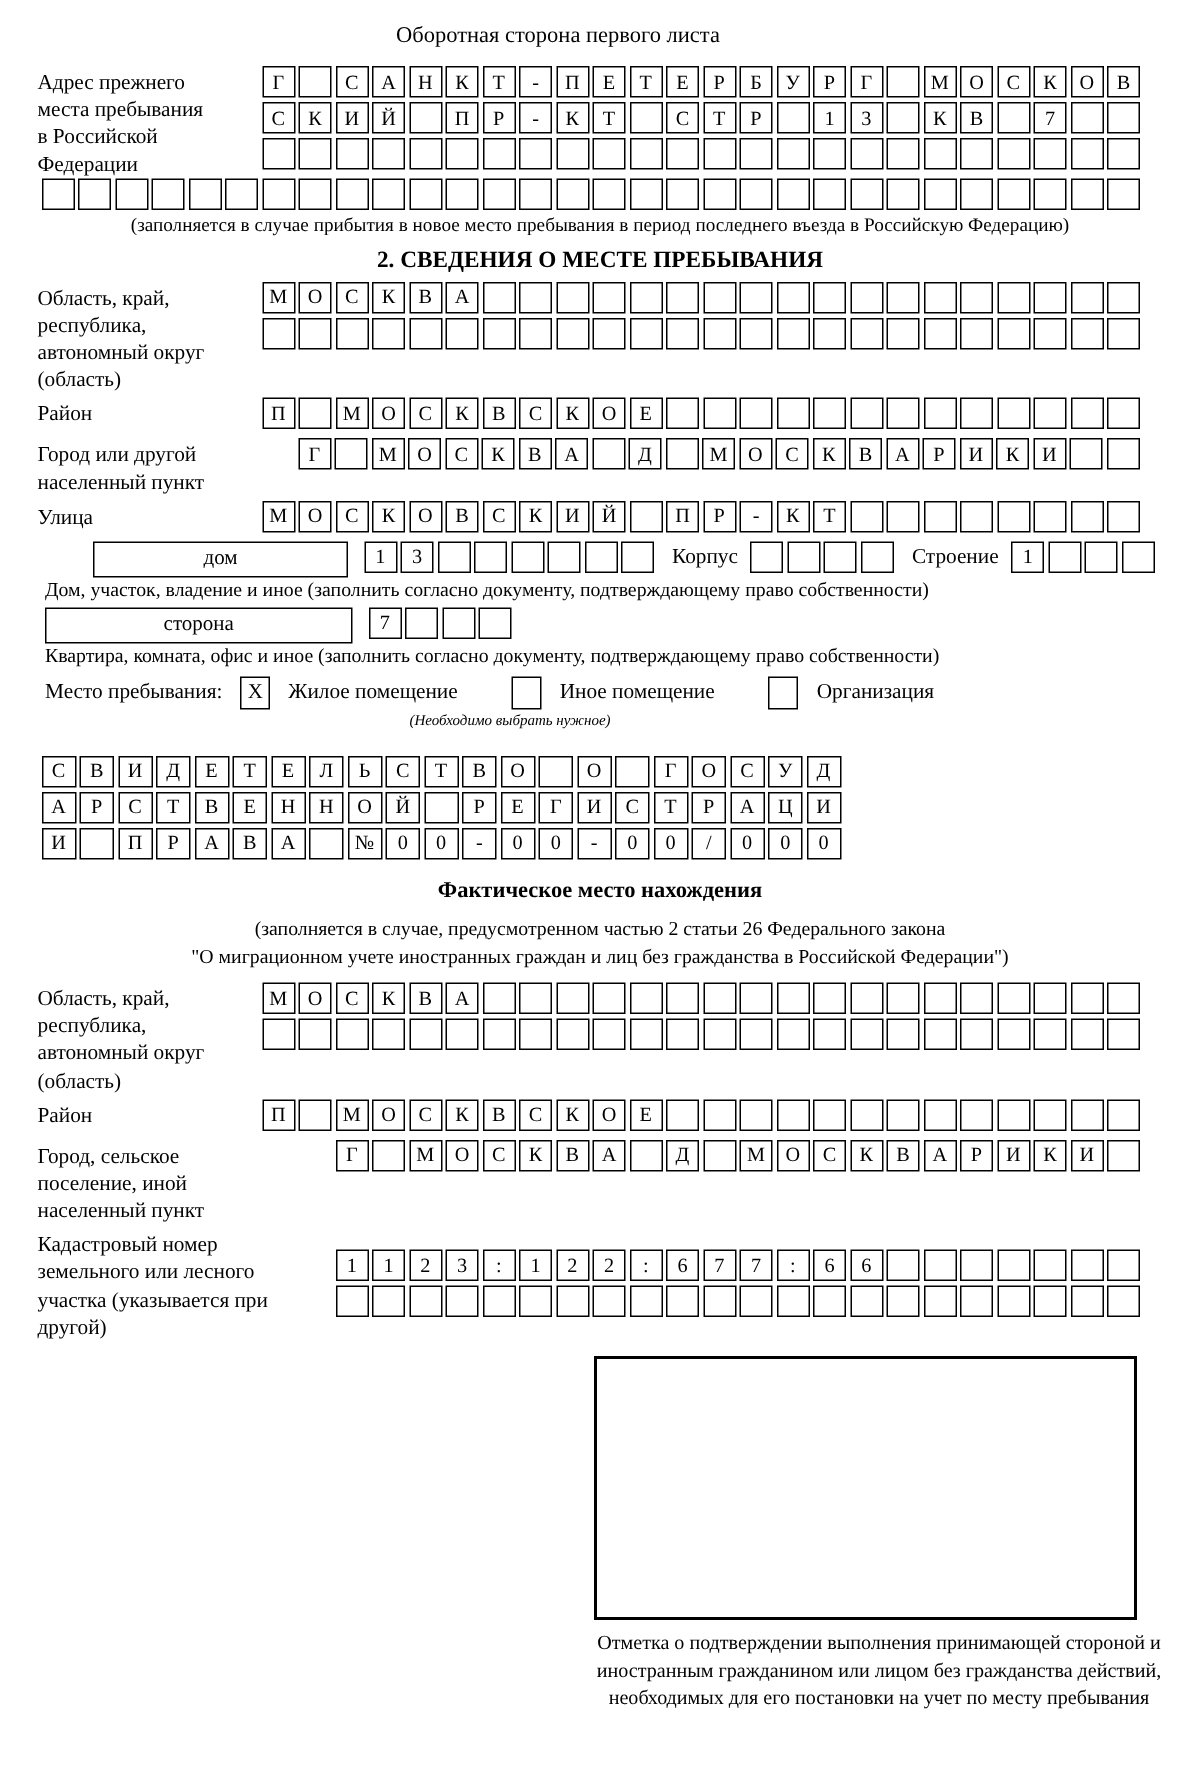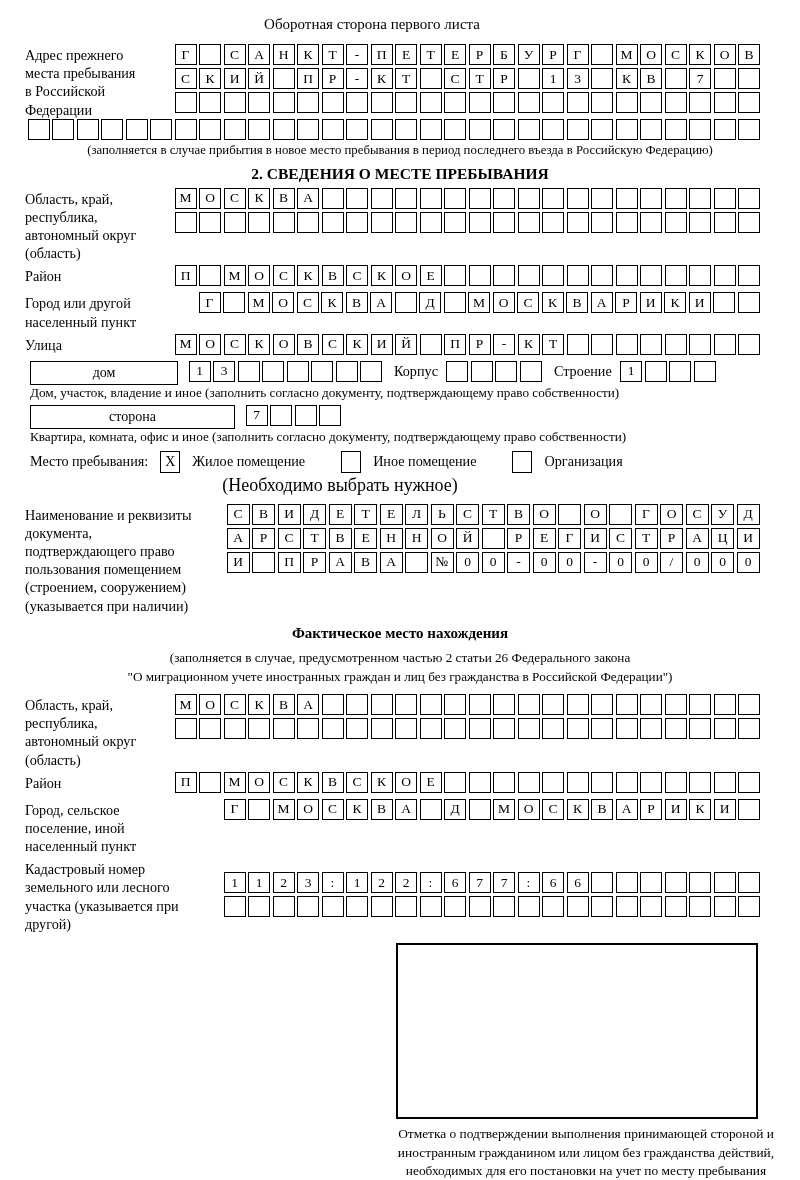--- a/index.html
+++ b/index.html
@@ -20,30 +20,30 @@
   .w24{width:590px;} .w23{width:566px;} .w22{width:541px;} .w30{width:737px;margin-left:25px;}
   .w21d{width:538px;} .w8{width:198px;} .w4{width:100px;}
 
   .cap-center{text-align:center;font-size:12.8px;margin:0 8px 0 8px;}
   .h-sec{font-weight:bold;text-align:center;font-size:15.5px;margin:7px 0 5px 0;}
   .h-fact{font-weight:bold;text-align:center;font-size:15px;margin:10px 0 6px 0;}
 
   .house-row{display:flex;align-items:flex-start;margin:3px 0 0 30px;}
   .name-box{box-sizing:border-box;border:1.6px solid #000;height:24px;display:flex;
             align-items:center;justify-content:center;font-size:14px;}
-  .nb-dom{width:148px;margin-right:8px;}
+  .nb-dom{width:170px;margin-right:8px;margin-left:32px;}
   .nb-kv{width:205px;margin-right:8px;}
   .inline-lbl{font-size:14.2px;margin:2px 6px 0 10px;}
   .cap-left{font-size:13.2px;margin:0 8px 4px 30px;}
 
   .stay-row{display:flex;align-items:center;margin:6px 0 2px 30px;font-size:14.2px;}
   .chk{box-sizing:border-box;width:20px;height:22px;border:1.6px solid #000;display:flex;
        align-items:center;justify-content:center;font-size:14px;margin:0 12px;}
   .opt{margin-right:24px;}
-  .stay-hint{font-size:18px;margin:0 0 8px 175px;width:330px;text-align:center;}
+  .stay-hint{font-size:10px;margin:0 0 18px 175px;width:330px;text-align:center;font-style:italic;}
 
   .fact-cap{text-align:center;font-size:13.2px;line-height:1.45;}
 
   .stamp{box-sizing:border-box;width:362px;height:176px;border:2px solid #000;
          margin:10px 42px 6px auto;}
   .stamp-caption{width:400px;margin:0 14px 0 auto;text-align:center;font-size:13.4px;line-height:1.4;}
 </style>
 </head>
 <body>
 
@@ -362,21 +362,20 @@
     <span class="chk">X</span>
     <span class="opt">Жилое помещение</span>
     <span class="chk"></span>
     <span class="opt">Иное помещение</span>
     <span class="chk"></span>
     <span class="opt">Организация</span>
   </div>
   <div class="stay-hint">(Необходимо выбрать нужное)</div>
 
   <div class="frow">
-    <div class="flabel">Наименование и реквизиты документа, подтверждающего право пользования помещением (строением, сооружением) (указывается при наличии)</div>
     <div class="fcol">
       <div class="fgrid w21d doc">
           <span class="cell celld">С</span>
           <span class="cell celld">В</span>
           <span class="cell celld">И</span>
           <span class="cell celld">Д</span>
           <span class="cell celld">Е</span>
           <span class="cell celld">Т</span>
           <span class="cell celld">Е</span>
           <span class="cell celld">Л</span>

